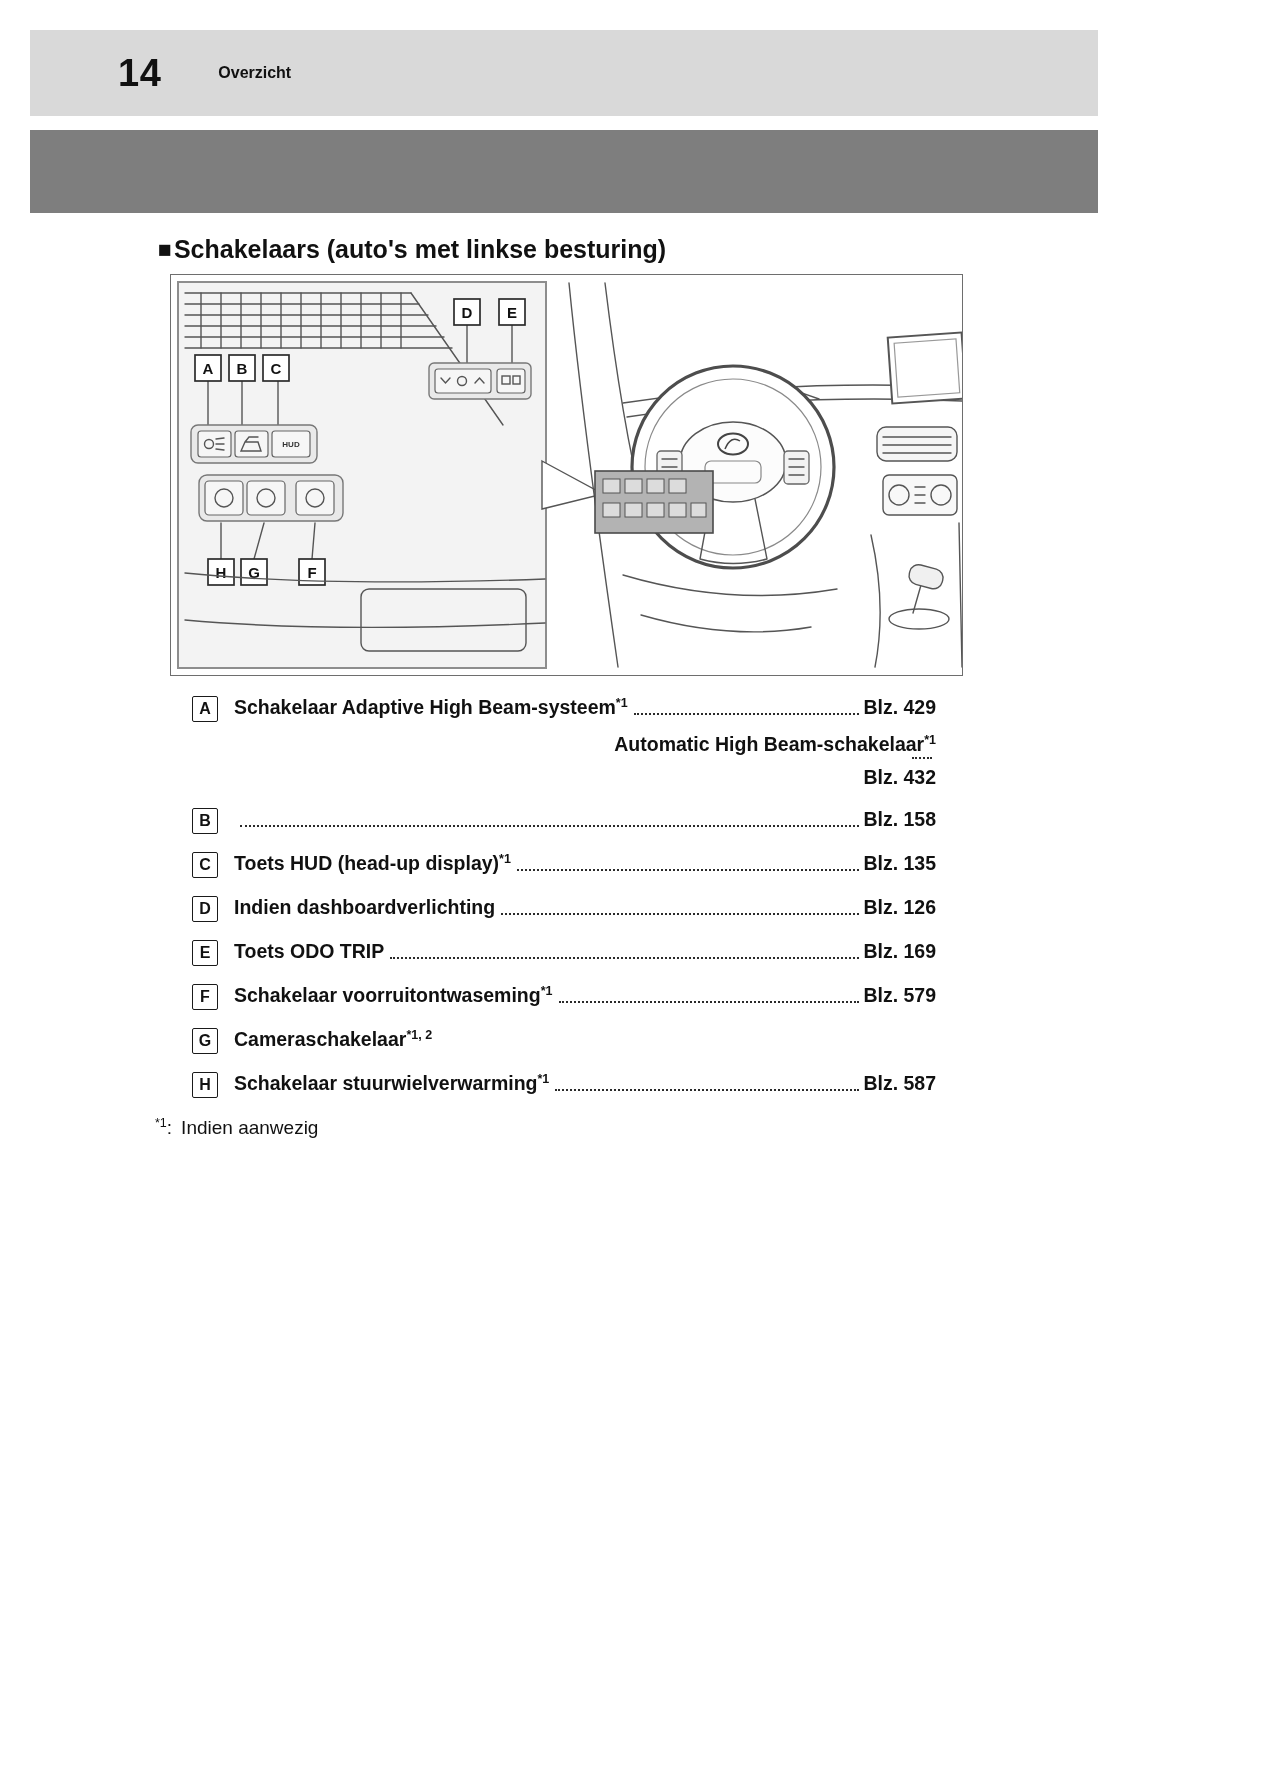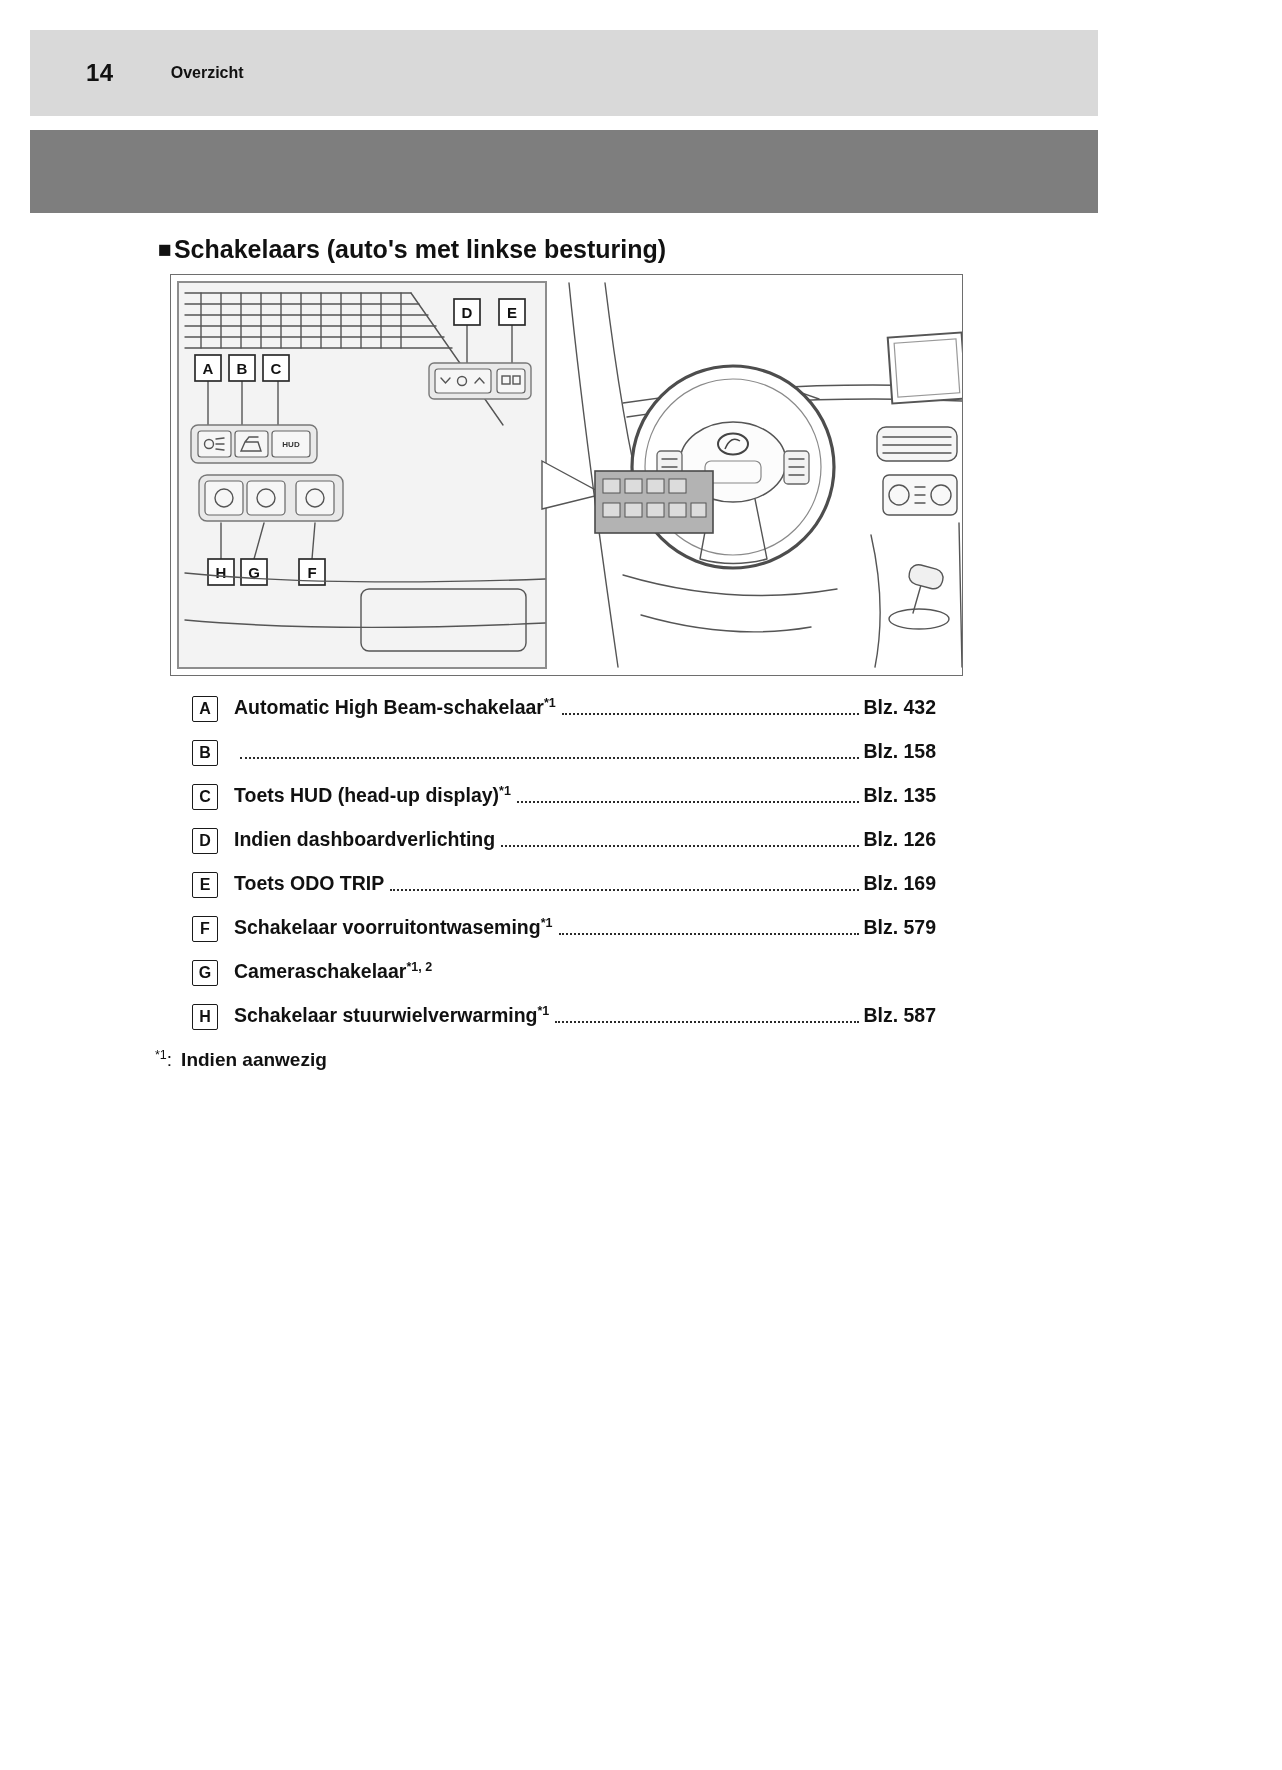--- a/index.html
+++ b/index.html
@@ -5,21 +5,21 @@
   html,body{margin:0;padding:0;}
   body{
     width:1282px;height:1770px;background:#ffffff;color:#111;
     font-family:"Liberation Sans",sans-serif;position:relative;overflow:hidden;
   }
   
   .band-light{
     margin:30px 0 0 30px;width:1068px;height:86px;background:#d9d9d9;
     display:flex;align-items:center;
   }
-  .page-number{font-size:24px;font-weight:700;margin-left:56px;letter-spacing:.5px;}
+  .page-number{font-size:38px;font-weight:700;margin-left:88px;letter-spacing:.5px;}
   .section-name{font-size:16px;font-weight:700;margin-left:57px;}
   .band-dark{margin:14px 0 0 30px;width:1068px;height:83px;background:#7e7e7e;}
 
   
   .doc-title{
     margin:22px 0 0 158px;font-size:25px;font-weight:700;display:flex;align-items:center;
   }
   .title-bullet{font-size:23px;margin-right:2px;line-height:1;}
 
   
@@ -49,21 +49,21 @@
   .item-line + .item-line{margin-top:11px;flex-direction:column;}
   .item-text{white-space:nowrap;}
   .fn-ref{font-size:12.5px;vertical-align:super;line-height:0;font-weight:700;}
   .leader{flex:1;min-width:20px;border-bottom:2.2px dotted #2a2a2a;margin:0 4px 5px 6px;}
   .page-ref{font-weight:700;font-size:19.5px;white-space:nowrap;}
 
   
   .footnotes{margin:18px 0 0 155px;font-size:19px;}
   .footnote{margin-bottom:13px;}
   .footnote sup{font-size:12.5px;}
-  .fn-text{margin-left:9px;font-weight:bold;}
+  .fn-text{margin-left:9px;}
 </style>
 </head>
 <body>
 
 <div class="band-light">
   <span class="page-number">14</span>
   <span class="section-name">Overzicht</span>
 </div>
 <div class="band-dark"></div>
 
@@ -234,20 +234,25 @@
   </g>
 </svg>
 </div>
 
 <div class="list">
 
   <div class="item">
     <div class="letter-box">A</div>
     <div class="item-lines">
       <div class="item-line">
+        <span class="item-text"><span>Schakelaar Adaptive High Beam-systeem</span><sup class="fn-ref">*1</sup></span>
+        <span class="leader"></span>
+        <span class="page-ref">Blz. 429</span>
+      </div>
+      <div class="item-line">
         <span class="item-text"><span>Automatic High Beam-schakelaar</span><sup class="fn-ref">*1</sup></span>
         <span class="leader"></span>
         <span class="page-ref">Blz. 432</span>
       </div>
     </div>
   </div>
 
   <div class="item">
     <div class="letter-box">B</div>
     <div class="item-lines">

